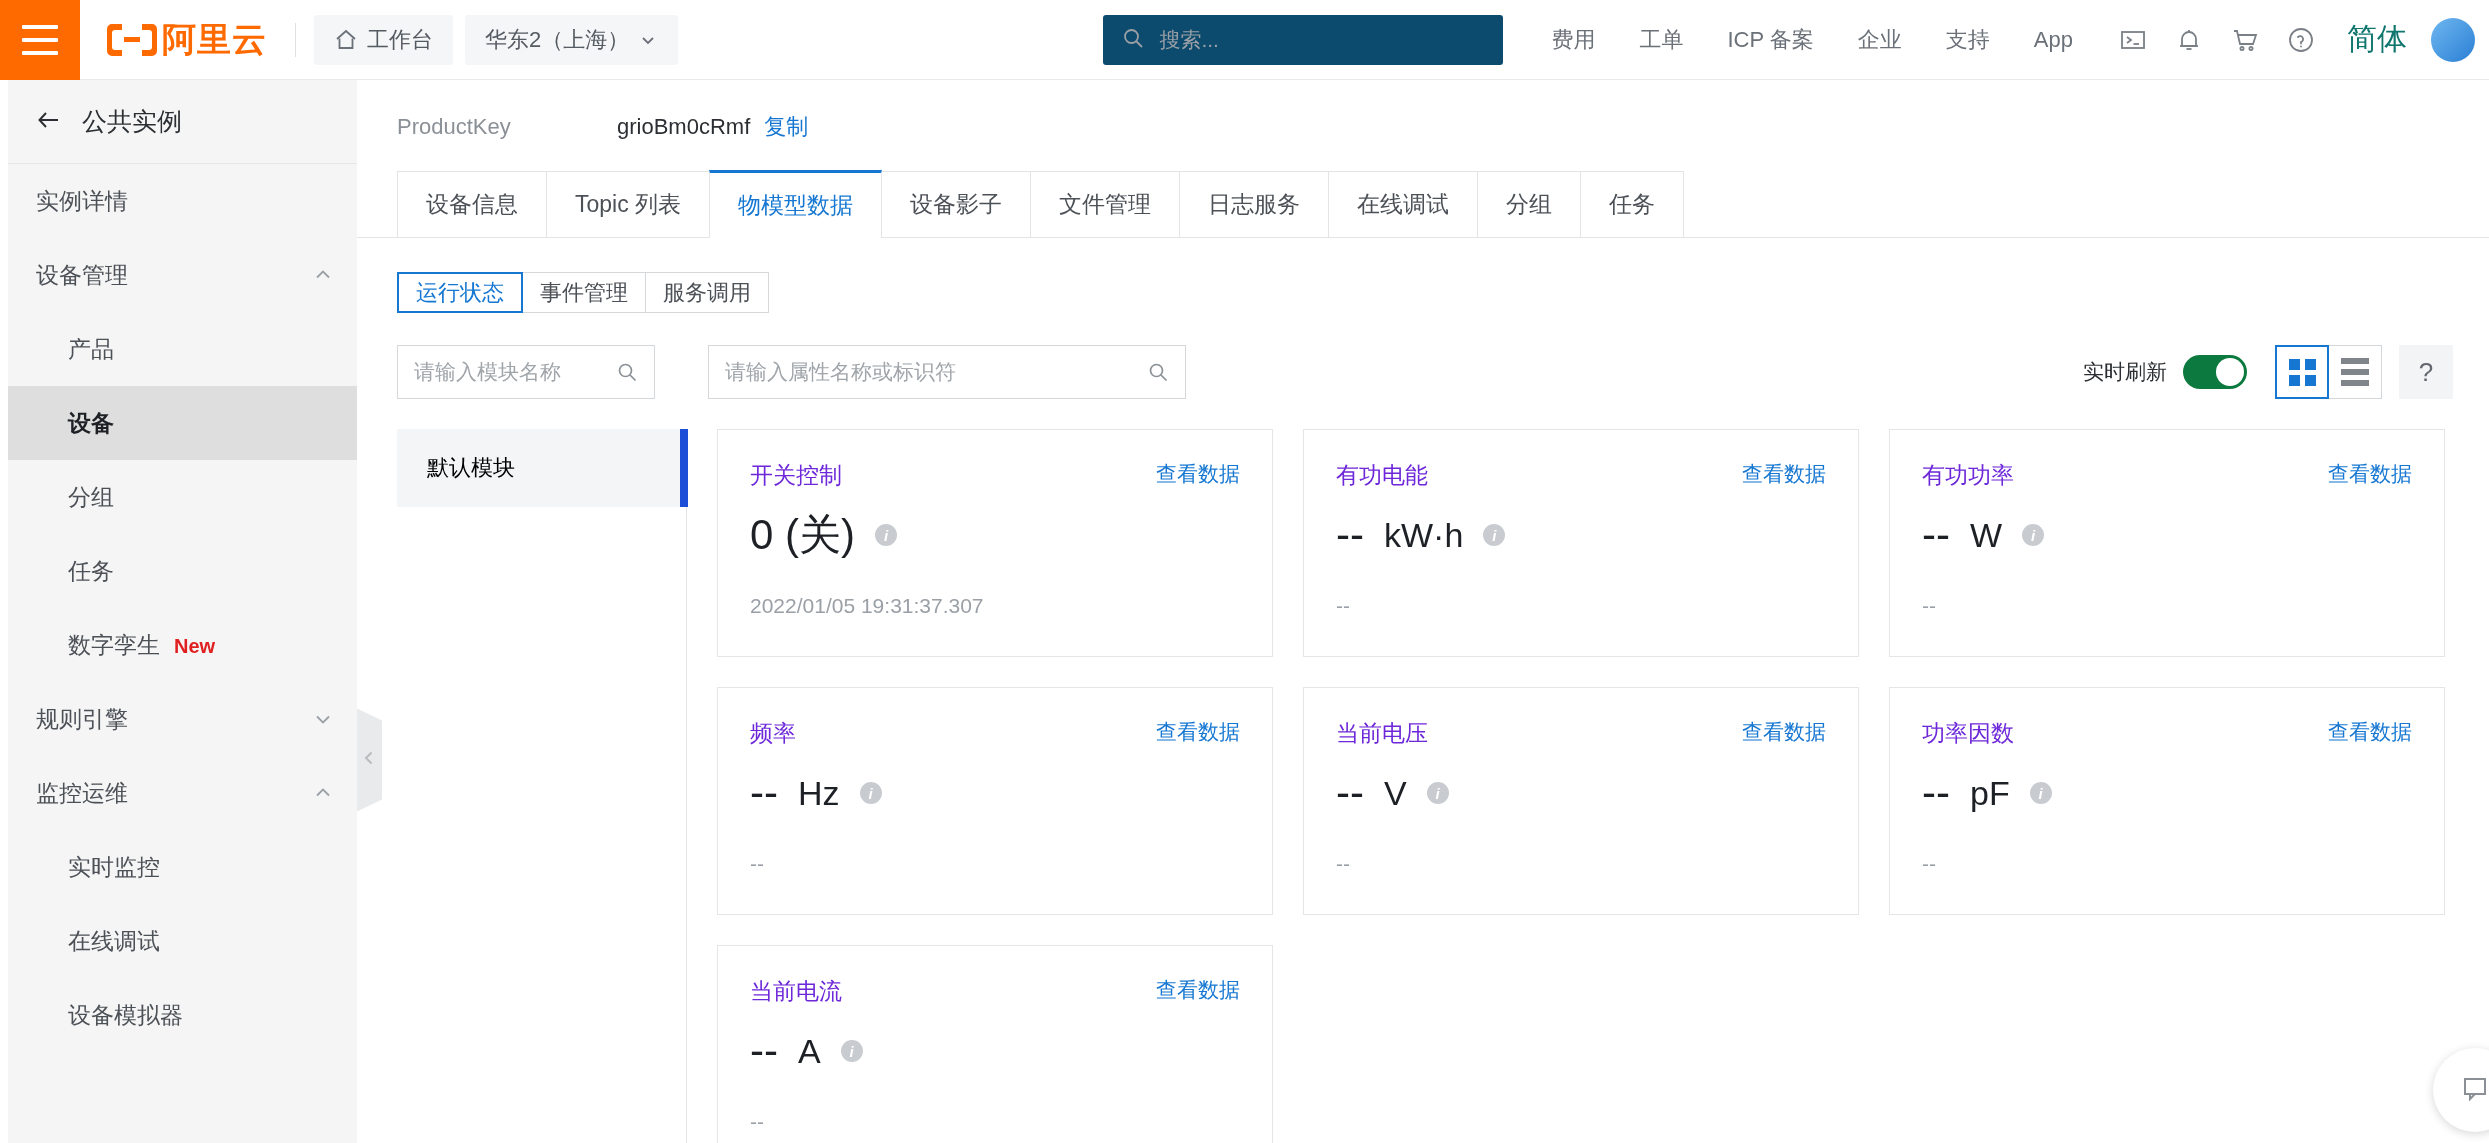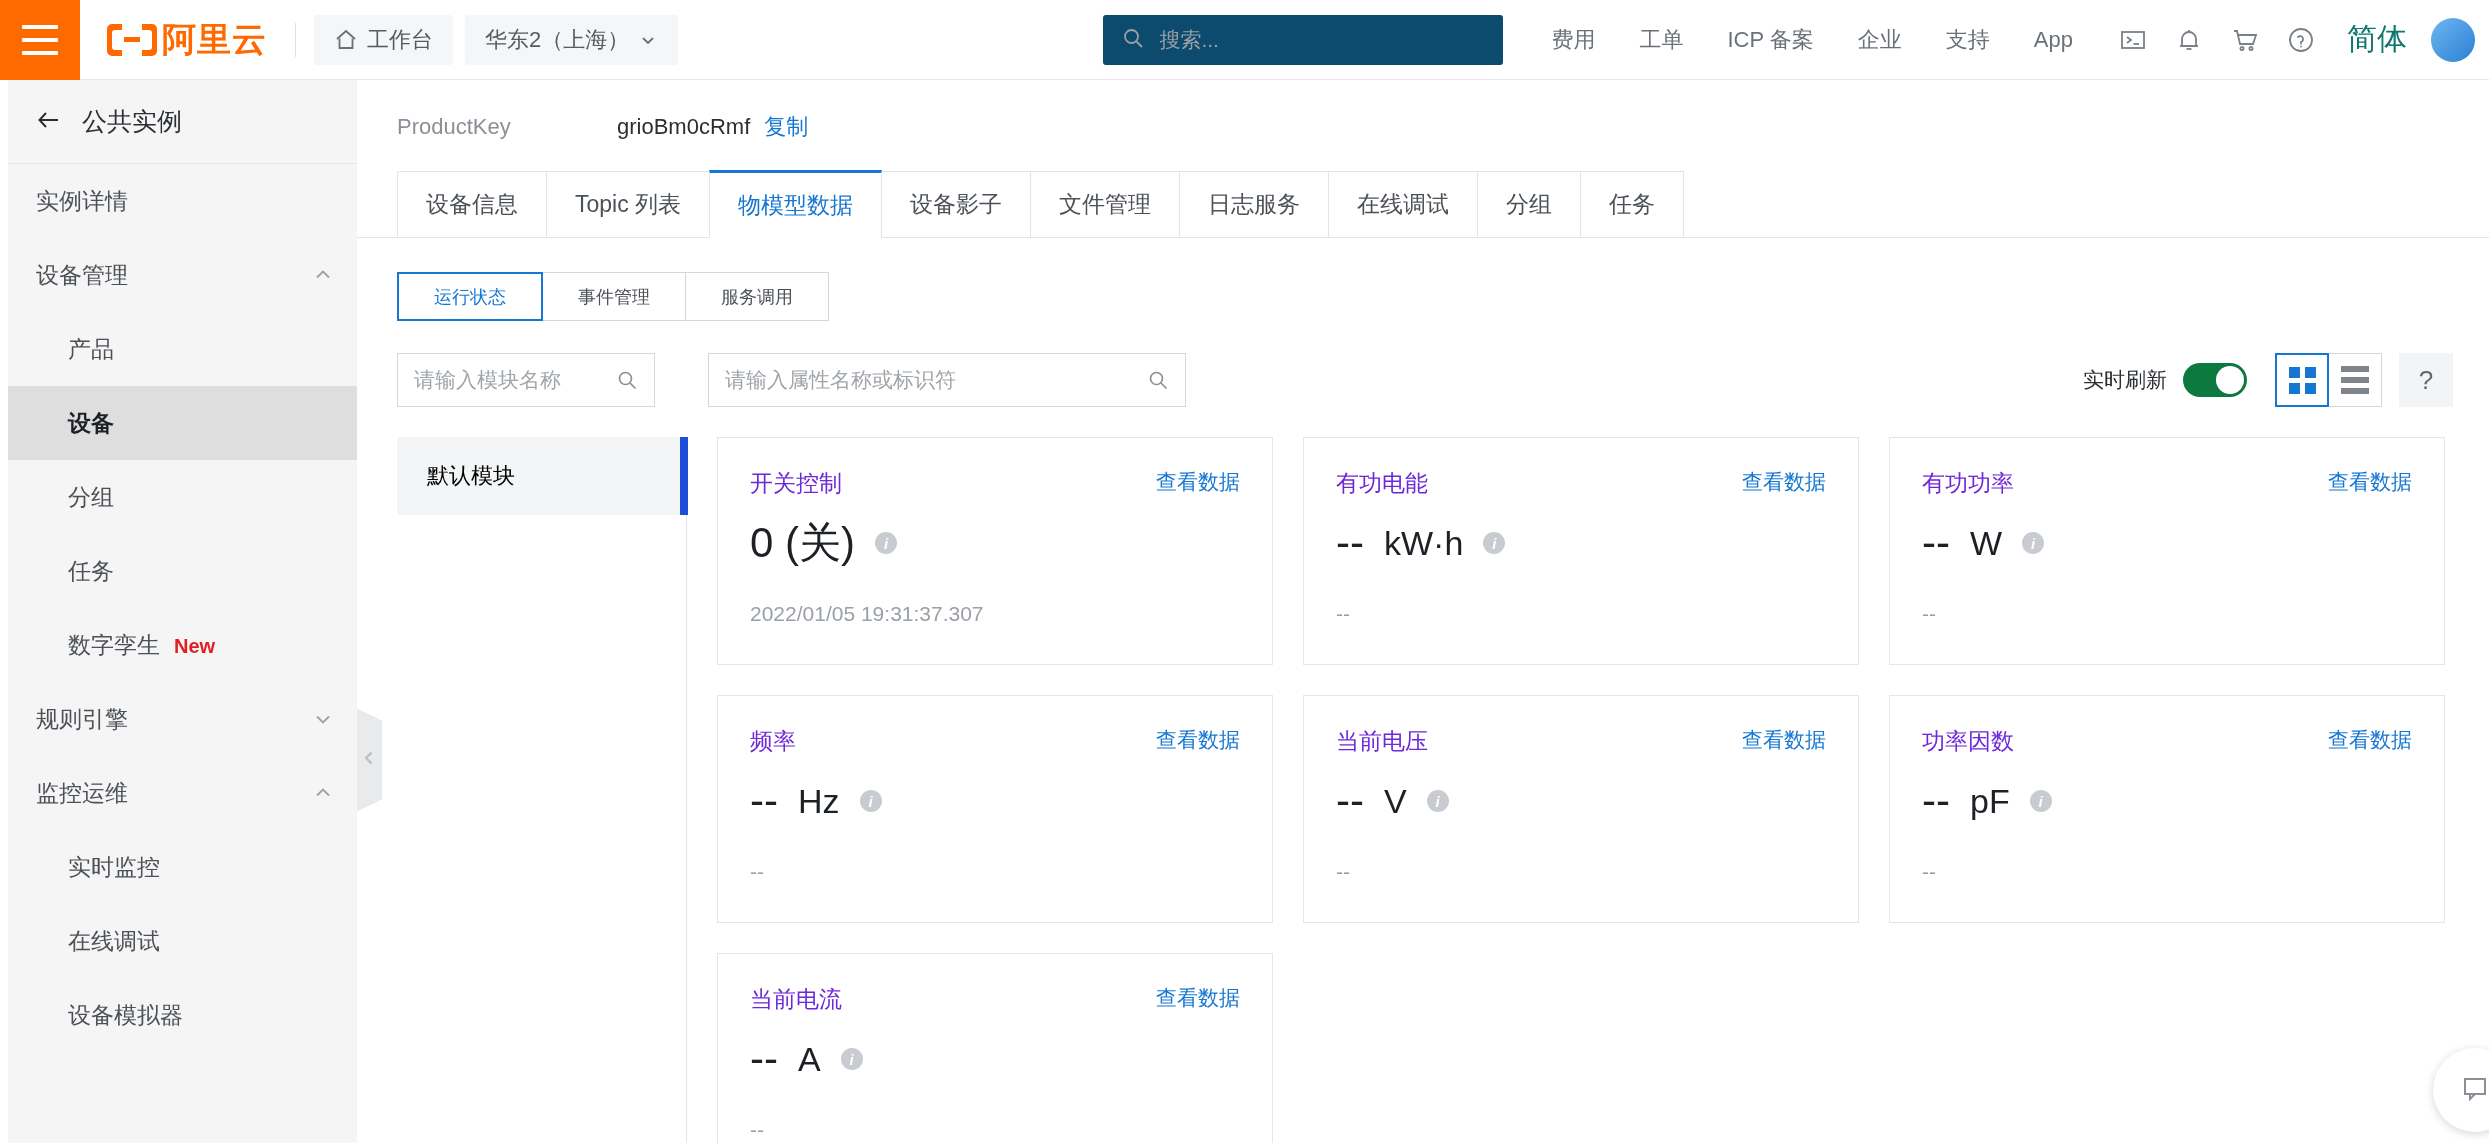--- a/index.html
+++ b/index.html
@@ -109,22 +109,22 @@
     border: 1px solid #e2e4e6; border-bottom: none; margin-right: -1px;
     cursor: pointer; white-space: nowrap; position: relative;
   }
   .tab.active {
     color: #1677d2; border-top: 3px solid #1677d2; z-index: 2;
     height: 68px; margin-bottom: -1px; background: #fff;
   }
 
   .subtabs { display: flex; padding: 0 40px; margin-top: 34px; }
   .subtab {
-    height: 49px; padding: 0 35px; display: flex; align-items: center; justify-content: center;
-    font-size: 18px; color: #4c5157; background: #fff;
+    height: 41px; padding: 0 17px; display: flex; align-items: center; justify-content: center;
+    font-size: 22px; color: #4c5157; background: #fff;
     border: 1px solid #d5d8db; margin-right: -1px; cursor: pointer; white-space: nowrap;
   }
   .subtab.active { color: #1677d2; border: 2px solid #1677d2; z-index: 2; }
 
   .filters {
     display: flex; align-items: center; padding: 0 40px; margin-top: 32px; position: relative;
   }
   .inp {
     height: 54px; border: 1px solid #d5d8db; background: #fff;
     display: flex; align-items: center; justify-content: space-between;

